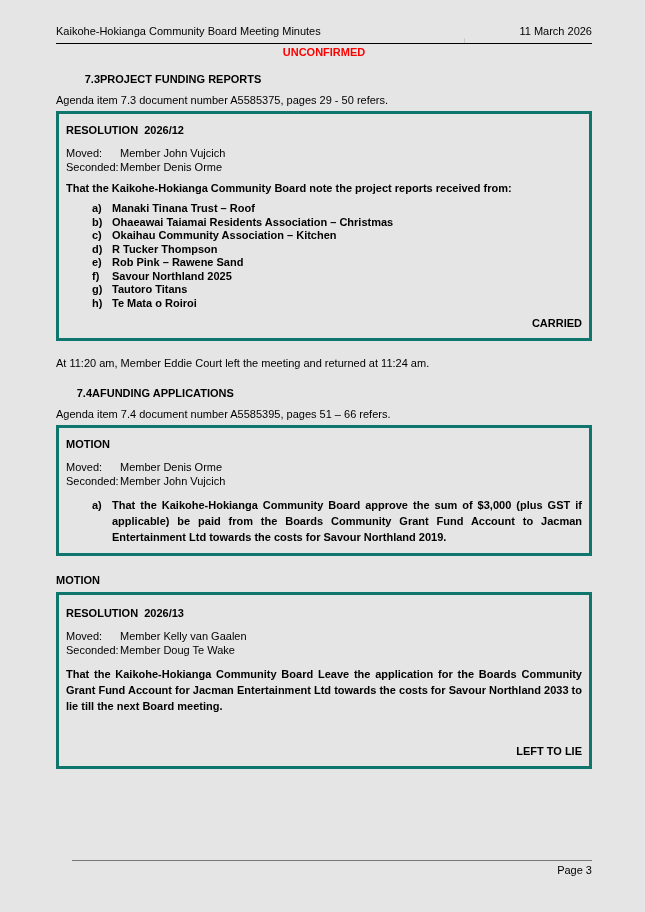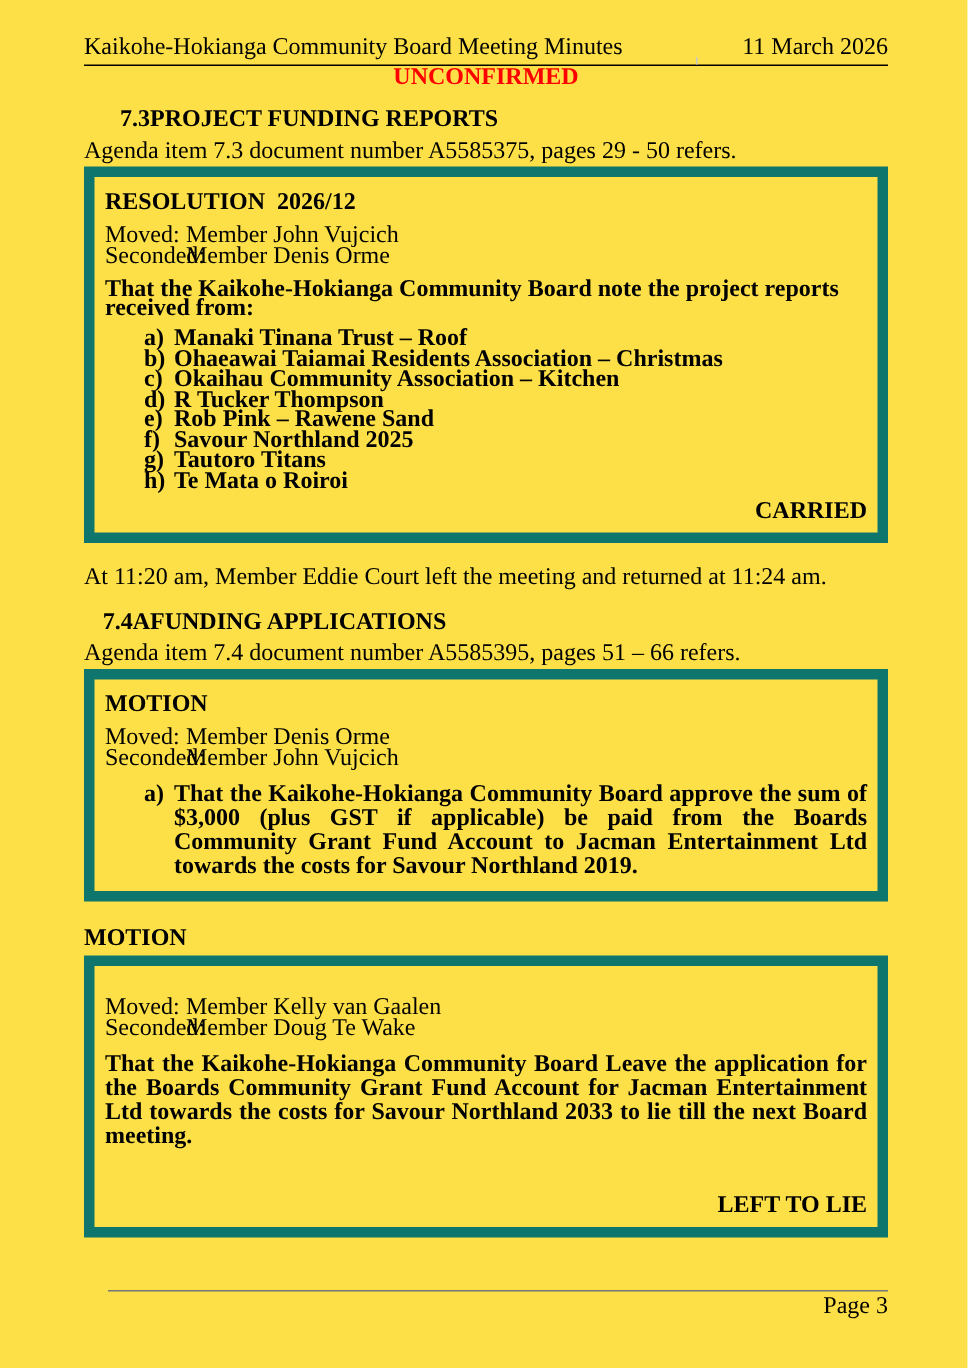--- a/index.html
+++ b/index.html
@@ -1,23 +1,23 @@
 <!DOCTYPE html>
 <html><head>
 <meta charset="utf-8">
 <style>
   * { margin:0; padding:0; box-sizing:border-box; }
   html,body { background:#ffffff; }
   .page {
     position:relative;
     width:645px; height:912px;
-    background:#fde047;
+    background:#e5e5e5;
     color:#000000;
-    font-family:Liberation Serif, serif;
-    font-size:16px;
+    font-family:Liberation Sans, sans-serif;
+    font-size:11px;
     padding:25px 53px 0 56px;
     overflow:hidden;
   }
   
   .header {
     position:relative;
     display:flex; justify-content:space-between;
     line-height:13px;
     border-bottom:1px solid #000;
     padding-bottom:5px;
@@ -31,21 +31,21 @@
     text-align:center;
     font-weight:bold;
     color:#FF0000;
     line-height:12px;
   }
   
   .section-heading { display:flex; font-weight:bold; margin-top:15px; line-height:13px;text-align:right; }
   .section-number { width:44px; flex-shrink:0; }
   .agenda { margin-top:8px; line-height:13px; }
   
-  .box { border:7px solid #0f766e; margin-top:4px; padding:10px 7px 8px 7px; }
+  .box { border:3px solid #0f766e; margin-top:4px; padding:10px 7px 8px 7px; }
   .box-heading { font-weight:bold; white-space:pre-wrap; line-height:13px; }
   .movers { margin-top:9px; line-height:14px; }
   .mover-row { display:flex; }
   .mover-label { width:54px; flex-shrink:0; }
   .preamble { font-weight:bold; margin-top:8px; line-height:13px; }
   .res-list { margin-top:7px; }
   .res-item { display:flex; font-weight:bold; line-height:13.5px; padding-left:26px; }
   .res-item-label { width:20px; flex-shrink:0; }
   .outcome { font-weight:bold; text-align:right; margin-top:7px; line-height:13px; }
   .outcome-spaced { margin-top:31px; }
@@ -152,20 +152,21 @@
     </div>
     <div class="motion-item">
       <span class="motion-item-label">a)</span>
       <span class="motion-item-text">That the Kaikohe-Hokianga Community Board approve the sum of $3,000 (plus GST if applicable) be paid from the Boards Community Grant Fund Account to Jacman Entertainment Ltd towards the costs for Savour Northland 2019.</span>
     </div>
   </div>
 
   <div class="motion-heading-standalone">MOTION</div>
 
   <div class="box box-tight">
+    <div class="box-heading">RESOLUTION  2026/13</div>
     <div class="movers">
       <div class="mover-row">
         <span class="mover-label">Moved:</span>
         <span>Member Kelly van Gaalen</span>
       </div>
       <div class="mover-row">
         <span class="mover-label">Seconded:</span>
         <span>Member Doug Te Wake</span>
       </div>
     </div>

